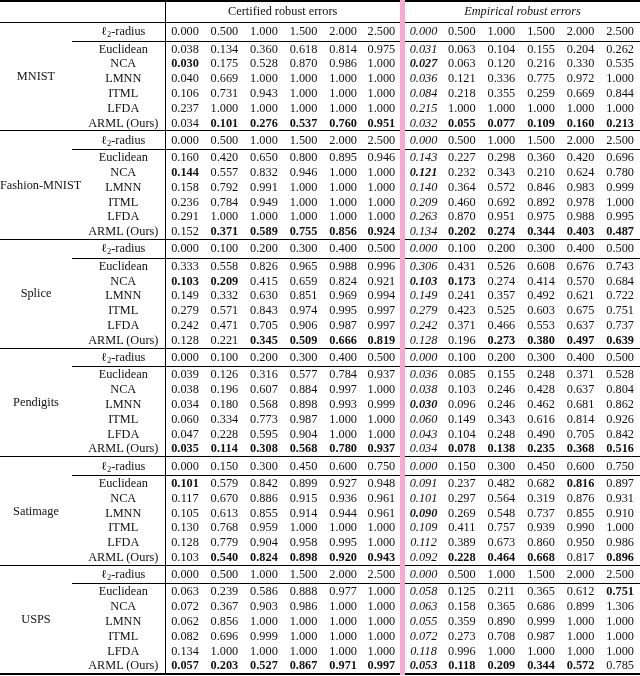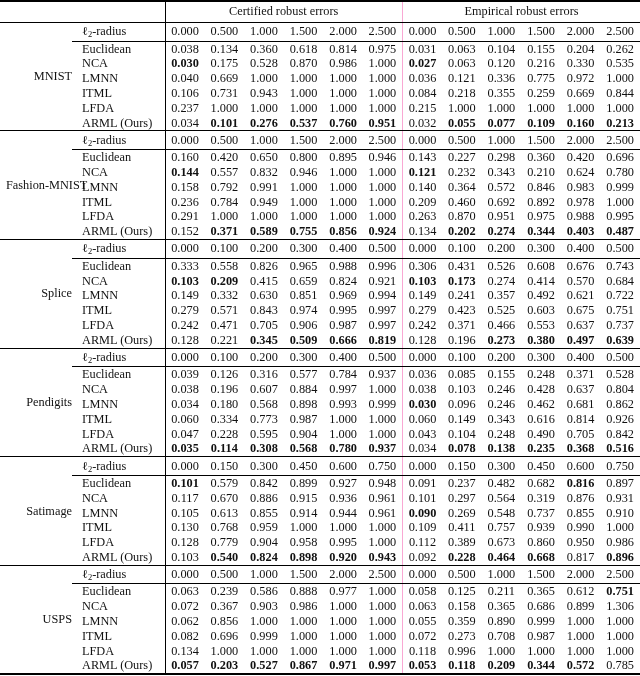--- a/index.html
+++ b/index.html
@@ -25,27 +25,27 @@
     padding: 1px 0;
     white-space: nowrap;
     overflow: visible;
   }
   thead td {
     padding: 3px 0 4px 0;
     border-bottom: 1px solid #000;
   }
   .group-label { text-align: center; }
   .cert-start { border-left: 1px solid #000; }
-  .emp-start  { border-left: 1px solid #f9a8d4; }
+  .emp-start  { border-left: 5px solid #f9a8d4; font-style: italic; }
   .radius-row td { padding-top: 2.5px; padding-bottom: 2.5px; }
   .radius-row td.rule-under { border-bottom: 1px solid #000; }
-  .label-cell { text-align: left; padding-left: 10px; }
+  .label-cell { text-align: center; padding-left: 10px; }
   .dataset-cell {
-    text-align: right;
-    padding-left: 6px;
+    text-align: center;
+    padding-left: 0;
     vertical-align: middle;
   }
   .data-cell { text-align: center; }
   .bold { font-weight: bold; }
   tr.section-end td { border-bottom: 1.4px solid #000; }
   td.dataset-cell { border-bottom: 1.4px solid #000; }
   sub.radius-sub {
     font-size: 8.5px;
     line-height: 0;
     vertical-align: -2px;

